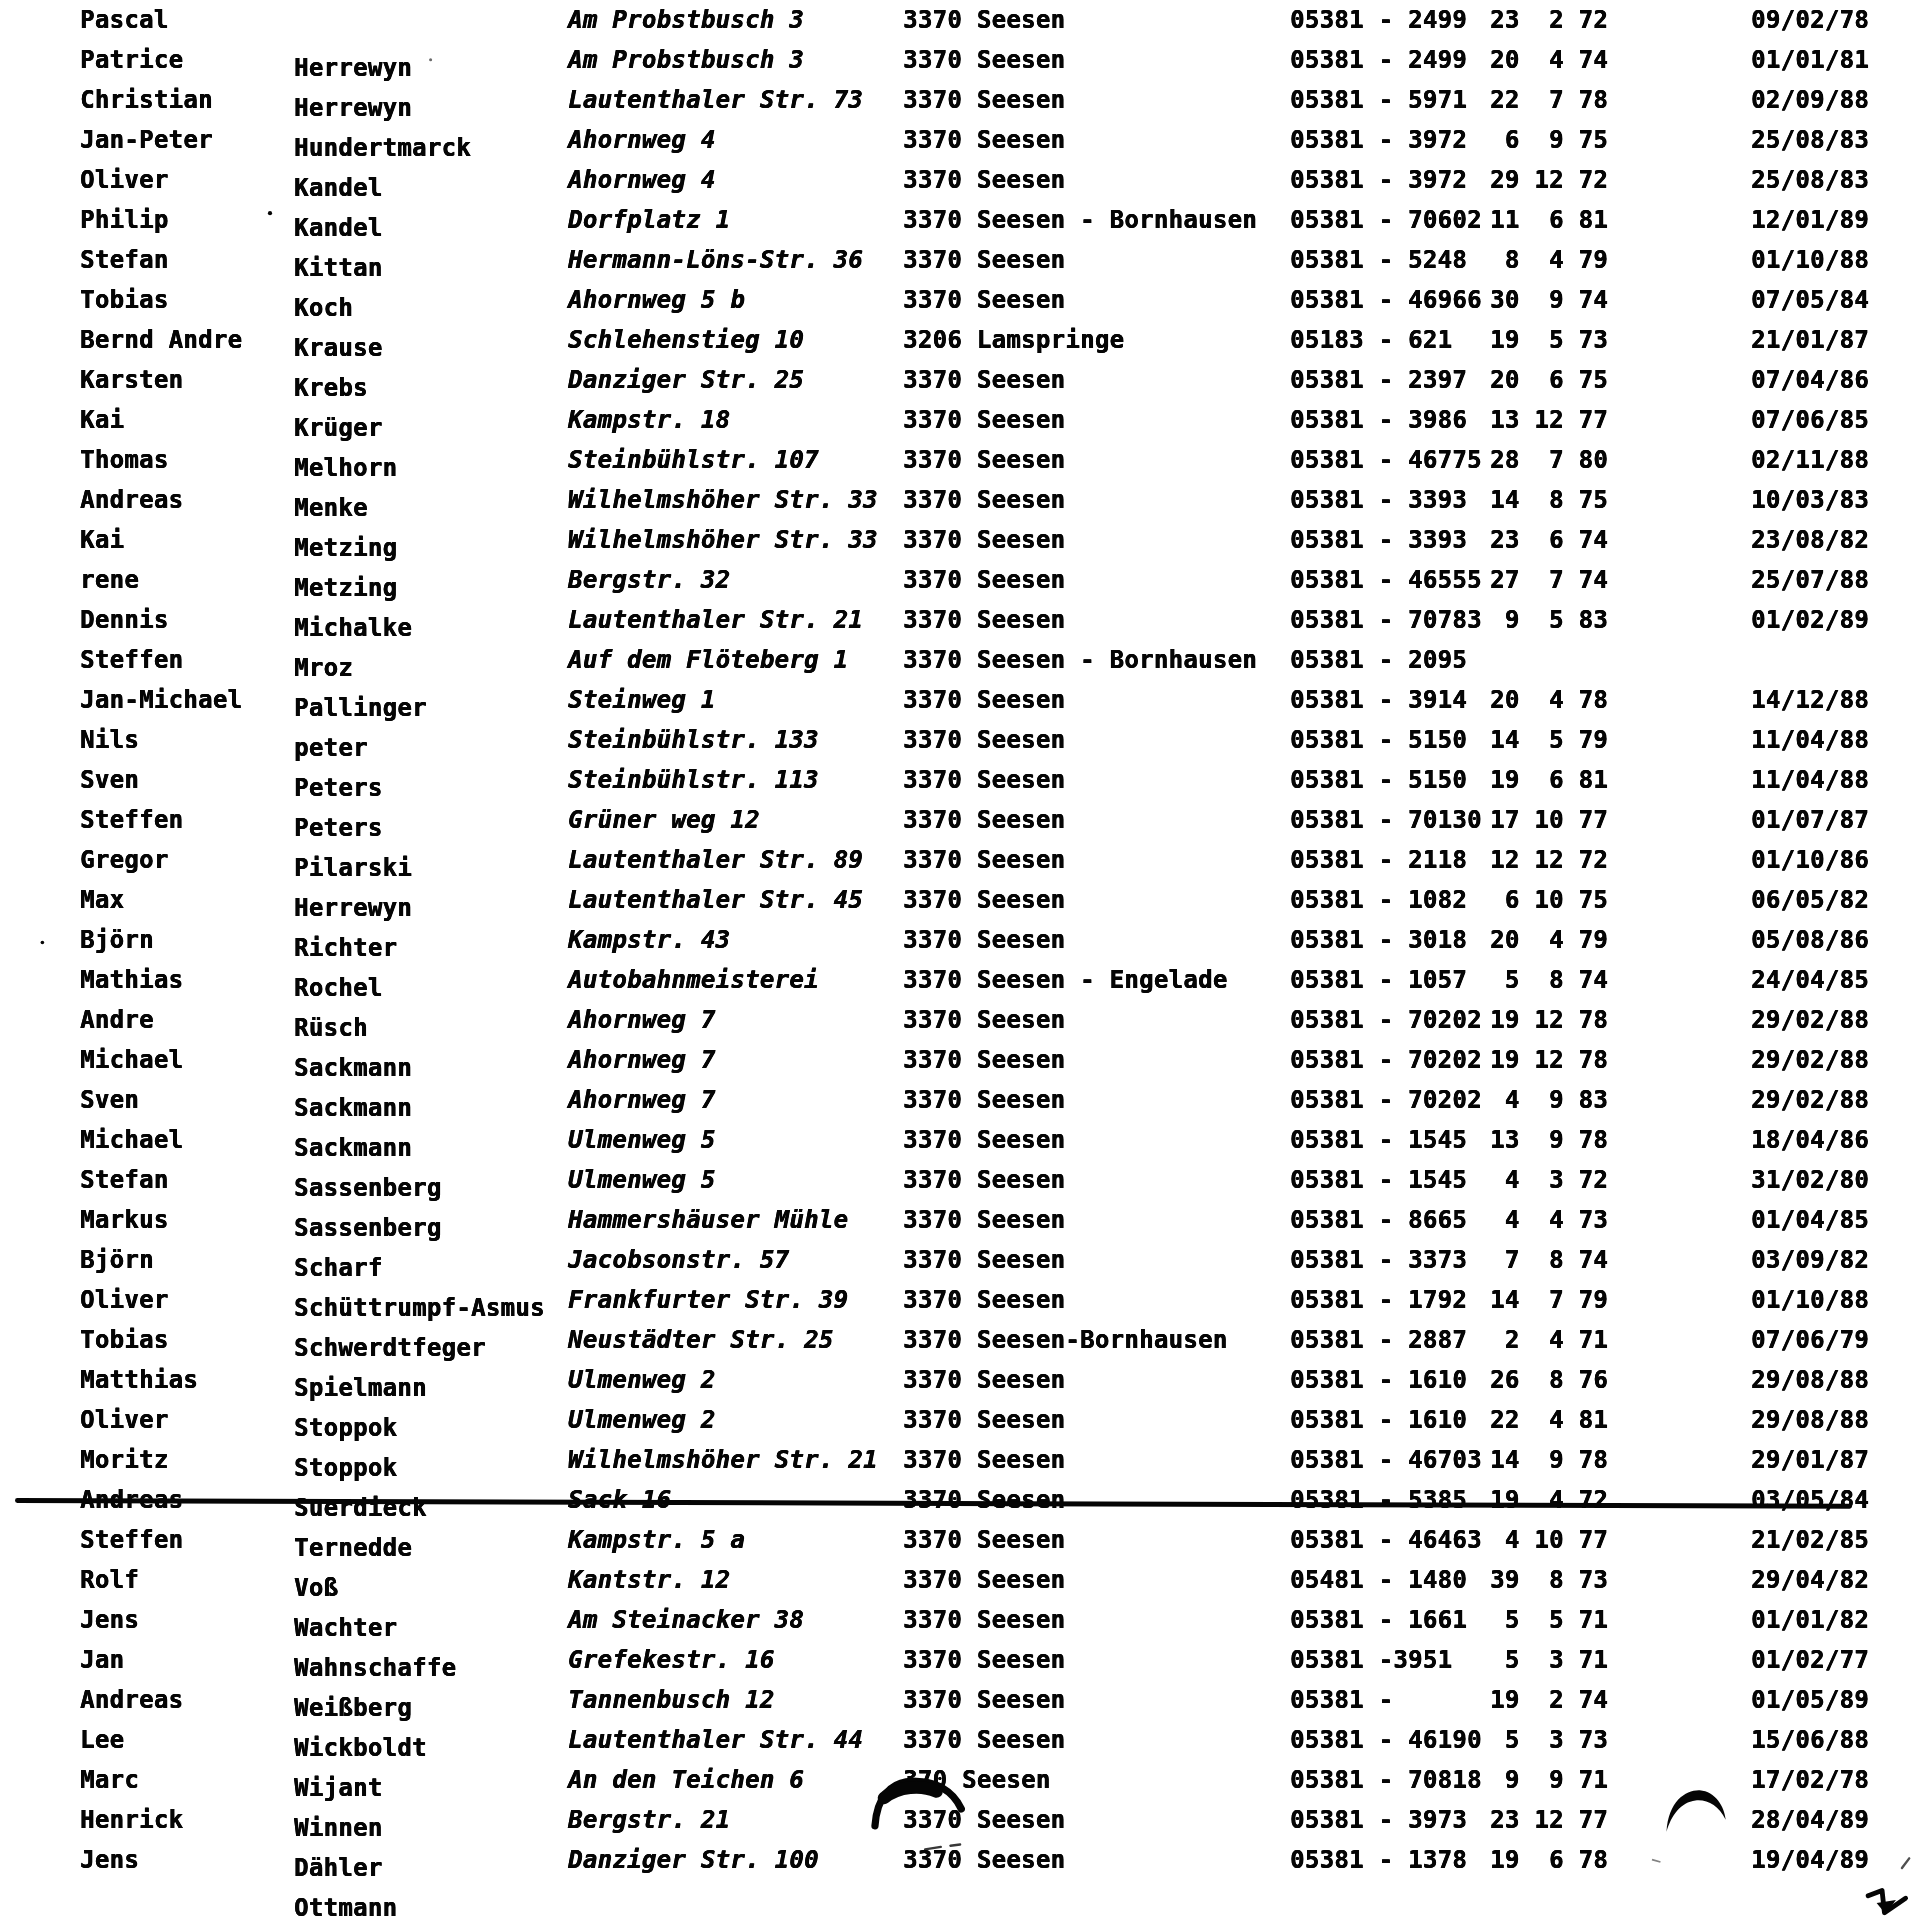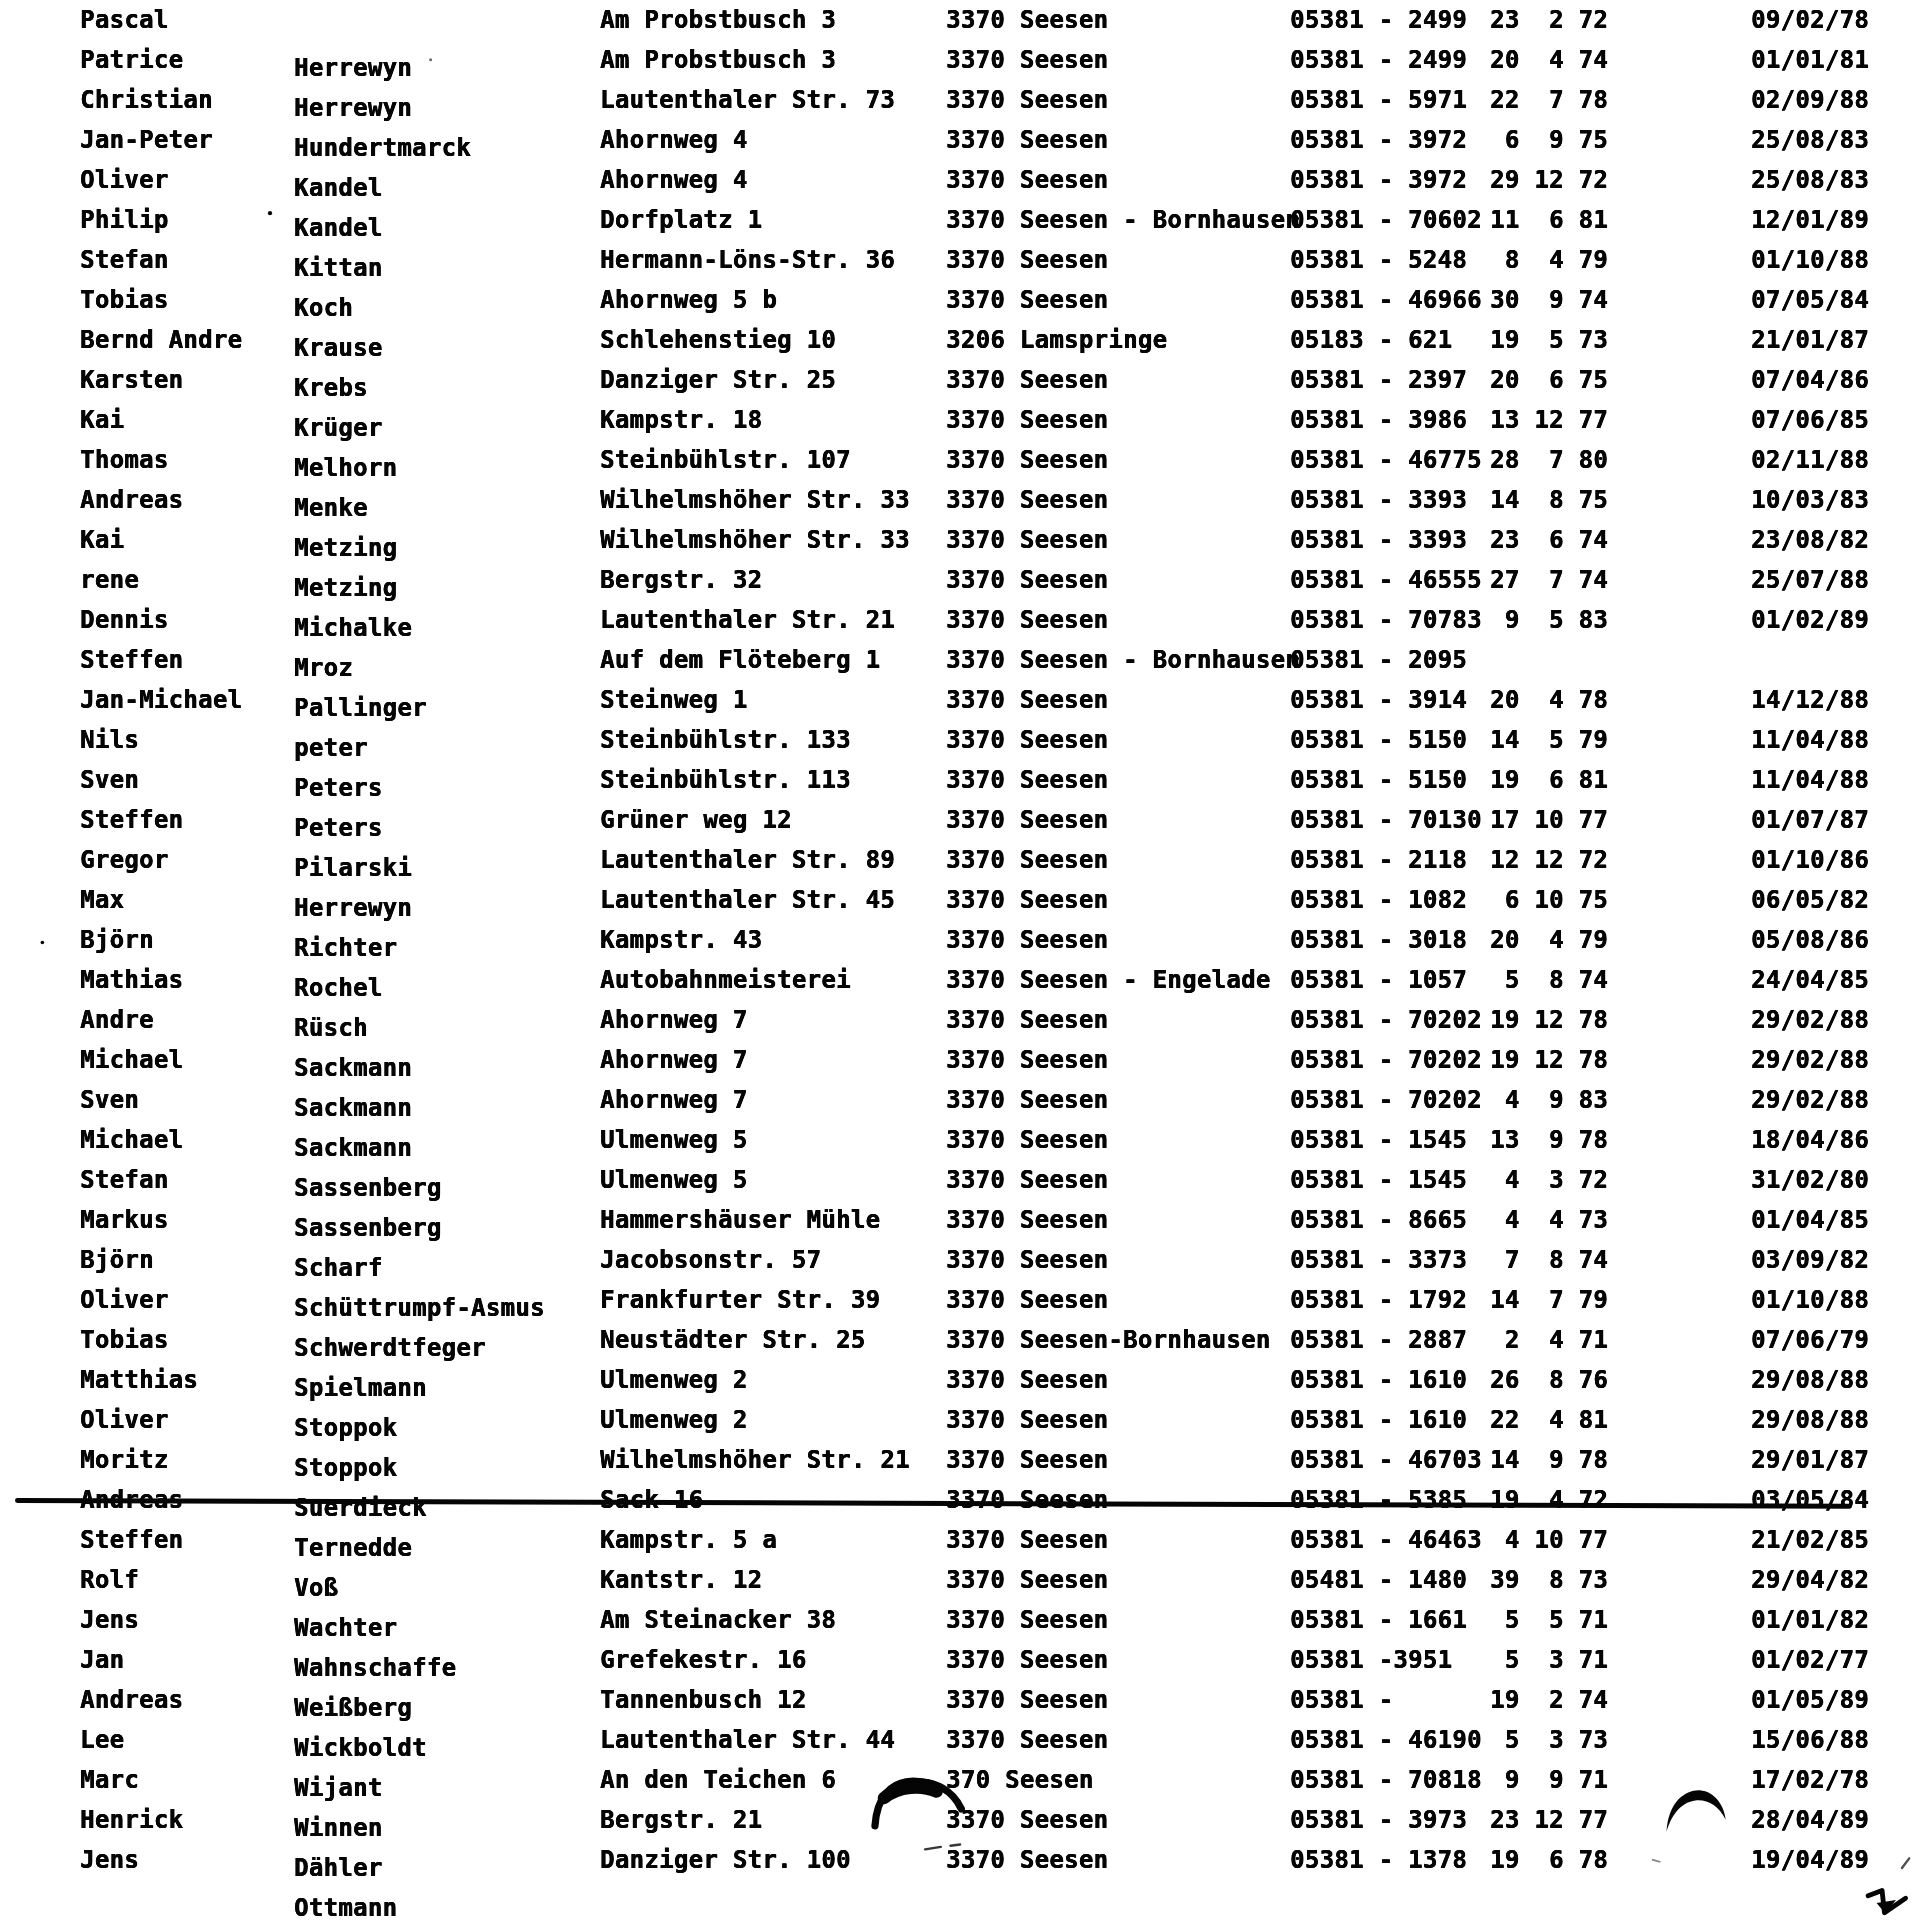--- a/index.html
+++ b/index.html
@@ -33,22 +33,22 @@
     top: 0;
     height: 40px;
     line-height: 37px;
     font-size: 24px;
     white-space: pre;
     letter-spacing: 0.3px;
     text-shadow: 0.4px 0 0 #050505, 0 0.3px 0 #050505;
   }
   .c.first  { left: 80px; }
   .c.last   { left: 294px; margin-top: 48px; }
-  .c.street { left: 600px; }
-  .c.city   { left: 946px; }
+  .c.street { left: 568px; font-style: italic; }
+  .c.city   { left: 903px; }
   .c.phone  { left: 1290px; }
   .c.birth  { left: 1490px; }
   .c.joined { left: 1751px; }
 
   #strike-line {
     position: absolute;
     top: 1498px;
     left: 14.5px;
     width: 1837px;
     height: 5.4px;

